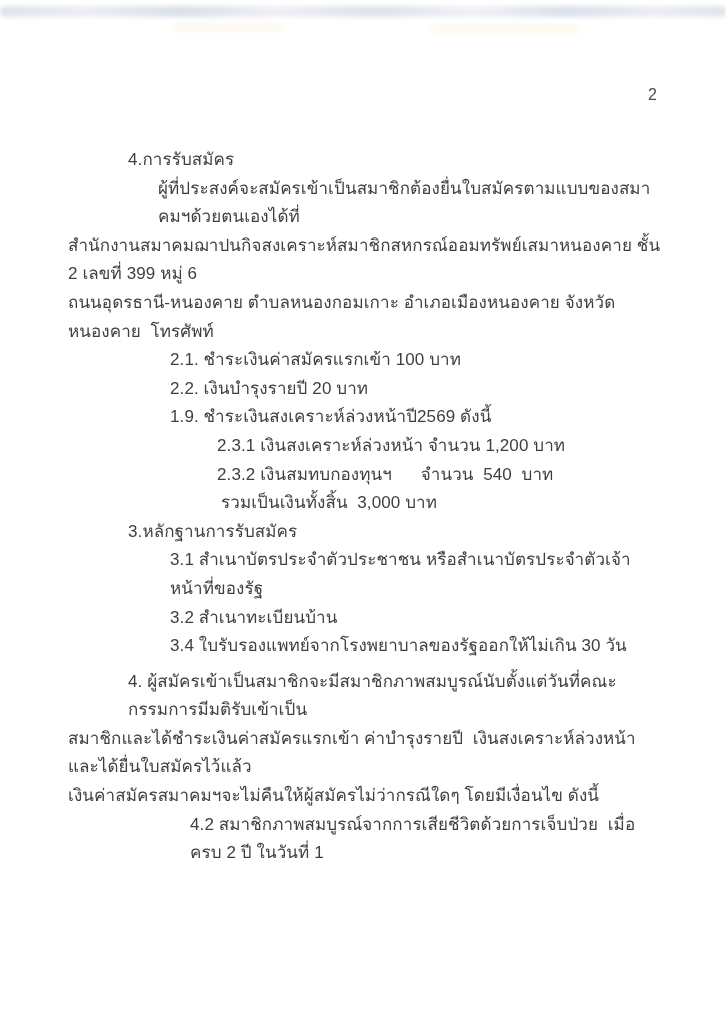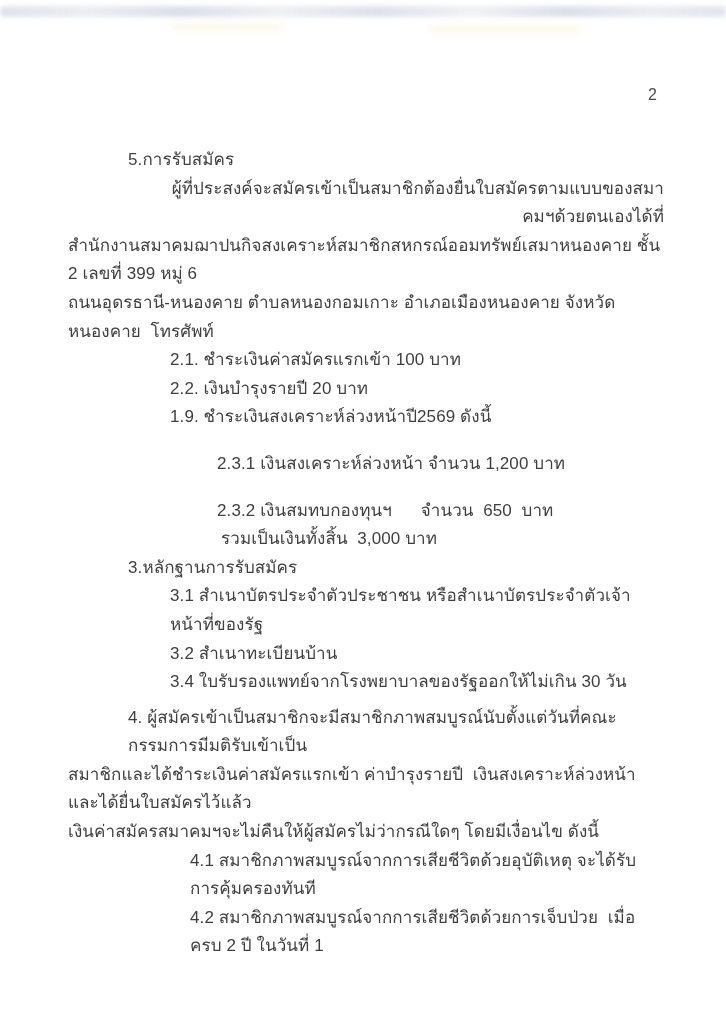--- a/index.html
+++ b/index.html
@@ -69,54 +69,53 @@
     left: 68px;
     width: 596px;
     font-size: 17px;
   }
   .line {
     line-height: 28.6px;
     white-space: pre-wrap;
     letter-spacing: 0.1px;
   }
   .ind-h   { padding-left: 60px; }
-  .ind-p   { padding-left: 90px; text-align: right; }
+  .ind-p   { padding-left: 90px; }
   .ind-l2  { padding-left: 102px; }
-  .ind-l3  { padding-left: 149px; margin-top: 18px; }
+  .ind-l3  { padding-left: 149px; }
   .ind-l3b { padding-left: 153px; }
   .ind-l4  { padding-left: 122px; }
   .gap-before { margin-top: 7px; }
 </style>
 </head>
 <body>
 
 <div class="page">
 
   <div class="scan-band"></div>
   <div class="scan-smudge-1"></div>
   <div class="scan-smudge-2"></div>
 
   <div class="page-number">2</div>
 
   <div class="content">
-    <div class="line ind-h">5.การรับสมัคร</div>
+    <div class="line ind-h">4.การรับสมัคร</div>
     <div class="line ind-p">ผู้ที่ประสงค์จะสมัครเข้าเป็นสมาชิกต้องยื่นใบสมัครตามแบบของสมาคมฯด้วยตนเองได้ที่</div>
     <div class="line">สำนักงานสมาคมฌาปนกิจสงเคราะห์สมาชิกสหกรณ์ออมทรัพย์เสมาหนองคาย ชั้น 2 เลขที่ 399 หมู่ 6</div>
     <div class="line">ถนนอุดรธานี-หนองคาย ตำบลหนองกอมเกาะ อำเภอเมืองหนองคาย จังหวัดหนองคาย  โทรศัพท์</div>
     <div class="line ind-l2">2.1. ชำระเงินค่าสมัครแรกเข้า 100 บาท</div>
     <div class="line ind-l2">2.2. เงินบำรุงรายปี 20 บาท</div>
     <div class="line ind-l2">1.9. ชำระเงินสงเคราะห์ล่วงหน้าปี2569 ดังนี้</div>
     <div class="line ind-l3">2.3.1 เงินสงเคราะห์ล่วงหน้า จำนวน 1,200 บาท</div>
-    <div class="line ind-l3">2.3.2 เงินสมทบกองทุนฯ      จำนวน  650  บาท</div>
+    <div class="line ind-l3">2.3.2 เงินสมทบกองทุนฯ      จำนวน  540  บาท</div>
     <div class="line ind-l3b">รวมเป็นเงินทั้งสิ้น  3,000 บาท</div>
     <div class="line ind-h">3.หลักฐานการรับสมัคร</div>
     <div class="line ind-l2">3.1 สำเนาบัตรประจำตัวประชาชน หรือสำเนาบัตรประจำตัวเจ้าหน้าที่ของรัฐ</div>
     <div class="line ind-l2">3.2 สำเนาทะเบียนบ้าน</div>
     <div class="line ind-l2">3.4 ใบรับรองแพทย์จากโรงพยาบาลของรัฐออกให้ไม่เกิน 30 วัน</div>
     <div class="line ind-h gap-before">4. ผู้สมัครเข้าเป็นสมาชิกจะมีสมาชิกภาพสมบูรณ์นับตั้งแต่วันที่คณะกรรมการมีมติรับเข้าเป็น</div>
     <div class="line">สมาชิกและได้ชำระเงินค่าสมัครแรกเข้า ค่าบำรุงรายปี  เงินสงเคราะห์ล่วงหน้าและได้ยื่นใบสมัครไว้แล้ว</div>
     <div class="line">เงินค่าสมัครสมาคมฯจะไม่คืนให้ผู้สมัครไม่ว่ากรณีใดๆ โดยมีเงื่อนไข ดังนี้</div>
-    <div class="line ind-l4">4.1 สมาชิกภาพสมบูรณ์จากการเสียชีวิตด้วยอุบัติเหตุ จะได้รับการคุ้มครองทันที</div>
     <div class="line ind-l4">4.2 สมาชิกภาพสมบูรณ์จากการเสียชีวิตด้วยการเจ็บป่วย  เมื่อครบ 2 ปี ในวันที่ 1</div>
 
   </div>
 
 </div>
 
 </body></html>

